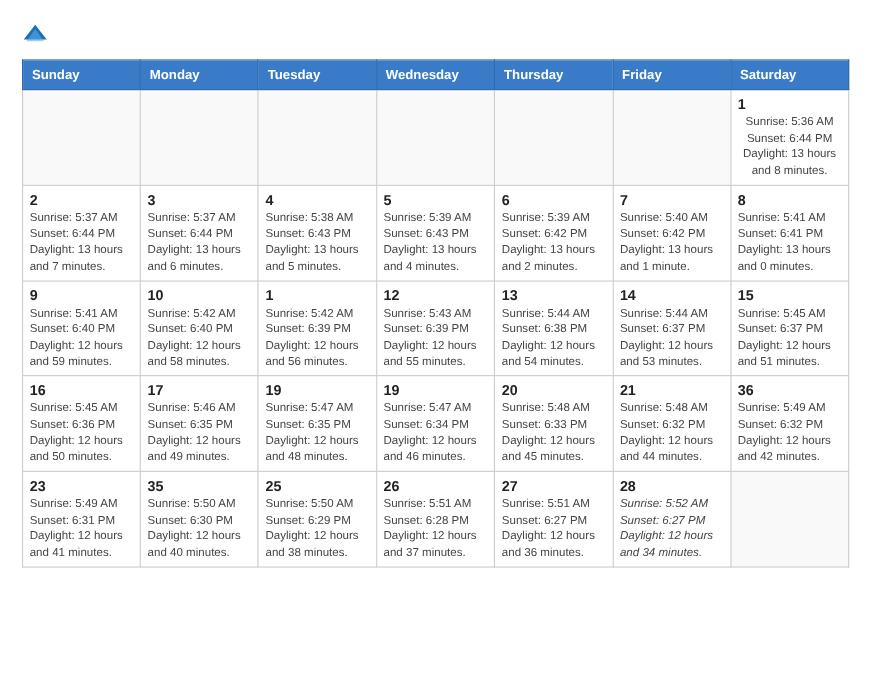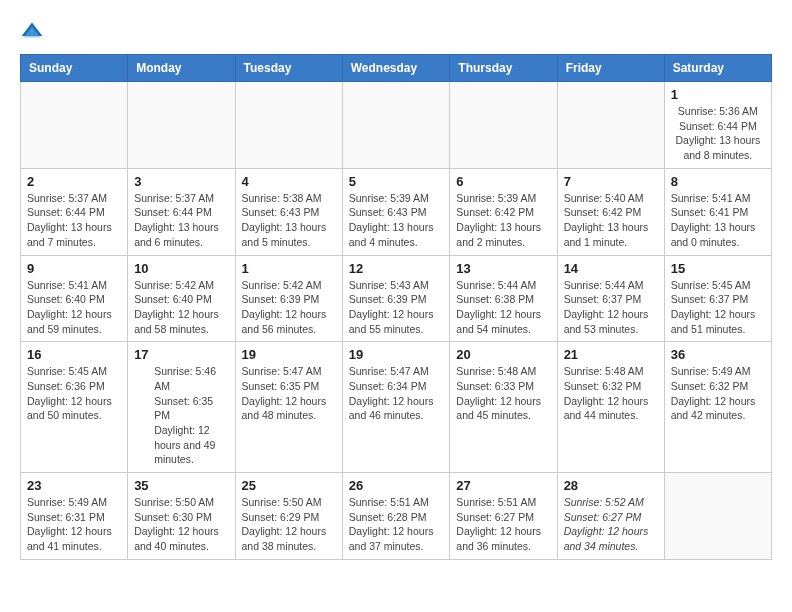--- a/index.html
+++ b/index.html
@@ -220,21 +220,21 @@
       </tr>
       <tr>
         <td>
           <span class="day-number">16</span>
           <div class="day-info" style="white-space: pre-line;">Sunrise: 5:45 AM
 Sunset: 6:36 PM
 Daylight: 12 hours and 50 minutes.</div>
         </td>
         <td>
           <span class="day-number">17</span>
-          <div class="day-info" style="white-space: pre-line; margin-left: 20px;">Sunrise: 5:46 AM
+          <div class="day-info" style="white-space: pre-line;">Sunrise: 5:46 AM
 Sunset: 6:35 PM
 Daylight: 12 hours and 49 minutes.</div>
         </td>
         <td>
           <span class="day-number">19</span>
           <div class="day-info" style="white-space: pre-line;">Sunrise: 5:47 AM
 Sunset: 6:35 PM
 Daylight: 12 hours and 48 minutes.</div>
         </td>
         <td>

